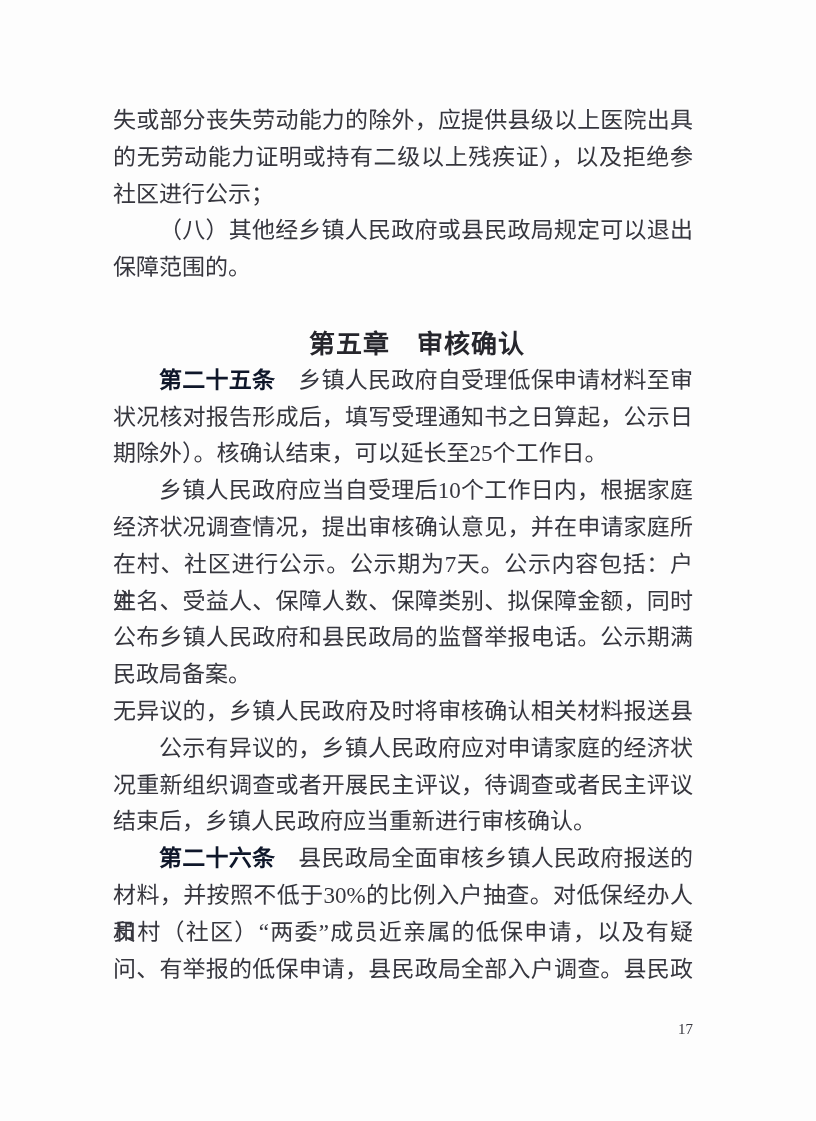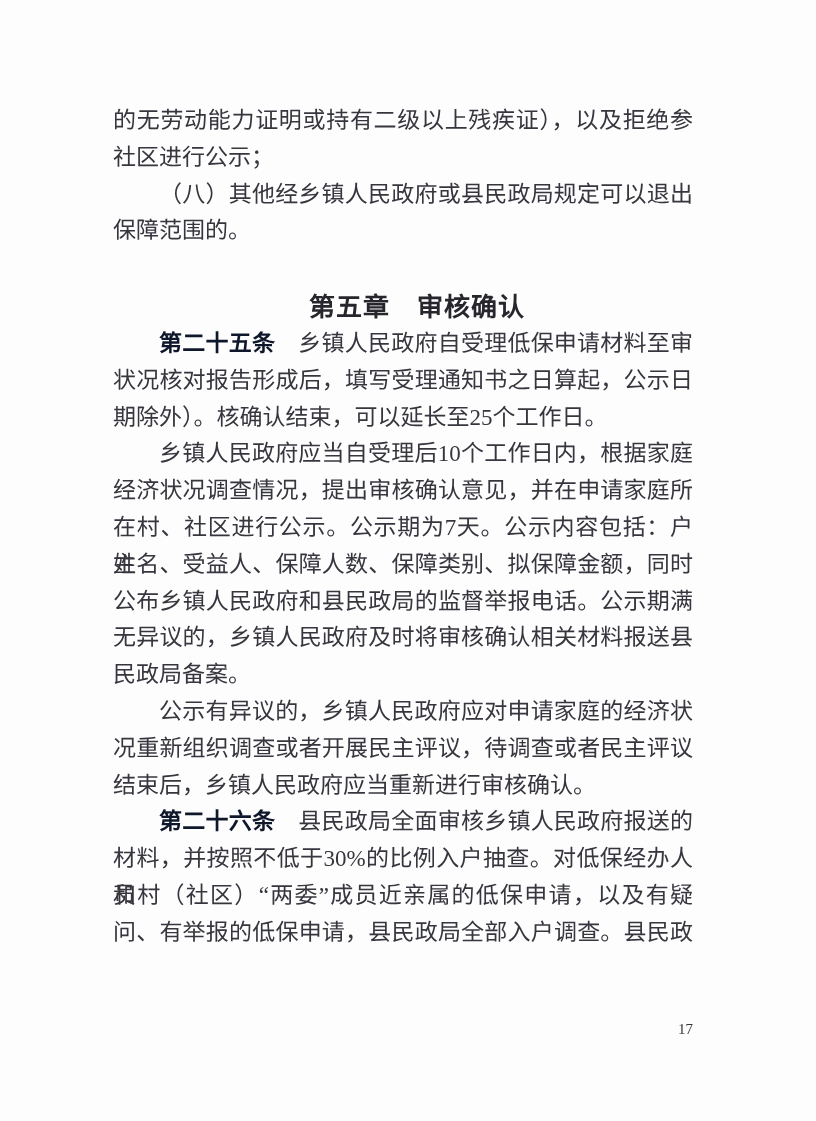--- a/index.html
+++ b/index.html
@@ -62,37 +62,38 @@
     font-size: 15px;
     color: #36363e;
   }
 </style>
 </head>
 <body>
 
 <div class="page">
   <div class="text-column">
     <div>
+        <div class="line full"><span>失或部分丧失劳动能力的除外，应提供县级以上医院出具</span></div>
         <div class="line full"><span>的无劳动能力证明或持有二级以上残疾证），以及拒绝参</span></div>
         <div class="line"><span>社区进行公示；</span></div>
         <div class="line full indent"><span>（八）其他经乡镇人民政府或县民政局规定可以退出</span></div>
         <div class="line"><span>保障范围的。</span></div>
       </div>
     <div class="chapter-heading">第五章　审核确认</div>
     <div>
         <div class="line full indent"><span class="bold">第二十五条</span><span>　乡镇人民政府自受理低保申请材料至审</span></div>
         <div class="line full"><span>状况核对报告形成后，填写受理通知书之日算起，公示日</span></div>
         <div class="line"><span>期除外）。核确认结束，可以延长至25个工作日。</span></div>
         <div class="line full indent"><span>乡镇人民政府应当自受理后10个工作日内，根据家庭</span></div>
         <div class="line full"><span>经济状况调查情况，提出审核确认意见，并在申请家庭所</span></div>
         <div class="line full"><span>在村、社区进行公示。公示期为7天。公示内容包括：户主</span></div>
         <div class="line full"><span>姓名、受益人、保障人数、保障类别、拟保障金额，同时</span></div>
         <div class="line full"><span>公布乡镇人民政府和县民政局的监督举报电话。公示期满</span></div>
+        <div class="line"><span>民政局备案。</span></div>
         <div class="line full"><span>无异议的，乡镇人民政府及时将审核确认相关材料报送县</span></div>
-        <div class="line"><span>民政局备案。</span></div>
         <div class="line full indent"><span>公示有异议的，乡镇人民政府应对申请家庭的经济状</span></div>
         <div class="line full"><span>况重新组织调查或者开展民主评议，待调查或者民主评议</span></div>
         <div class="line"><span>结束后，乡镇人民政府应当重新进行审核确认。</span></div>
         <div class="line full indent"><span class="bold">第二十六条</span><span>　县民政局全面审核乡镇人民政府报送的</span></div>
         <div class="line full"><span>材料，并按照不低于30%的比例入户抽查。对低保经办人员</span></div>
         <div class="line full"><span>和村（社区）“两委”成员近亲属的低保申请，以及有疑</span></div>
         <div class="line full"><span>问、有举报的低保申请，县民政局全部入户调查。县民政</span></div>
       </div>
   </div>
   <div class="page-number">17</div>

